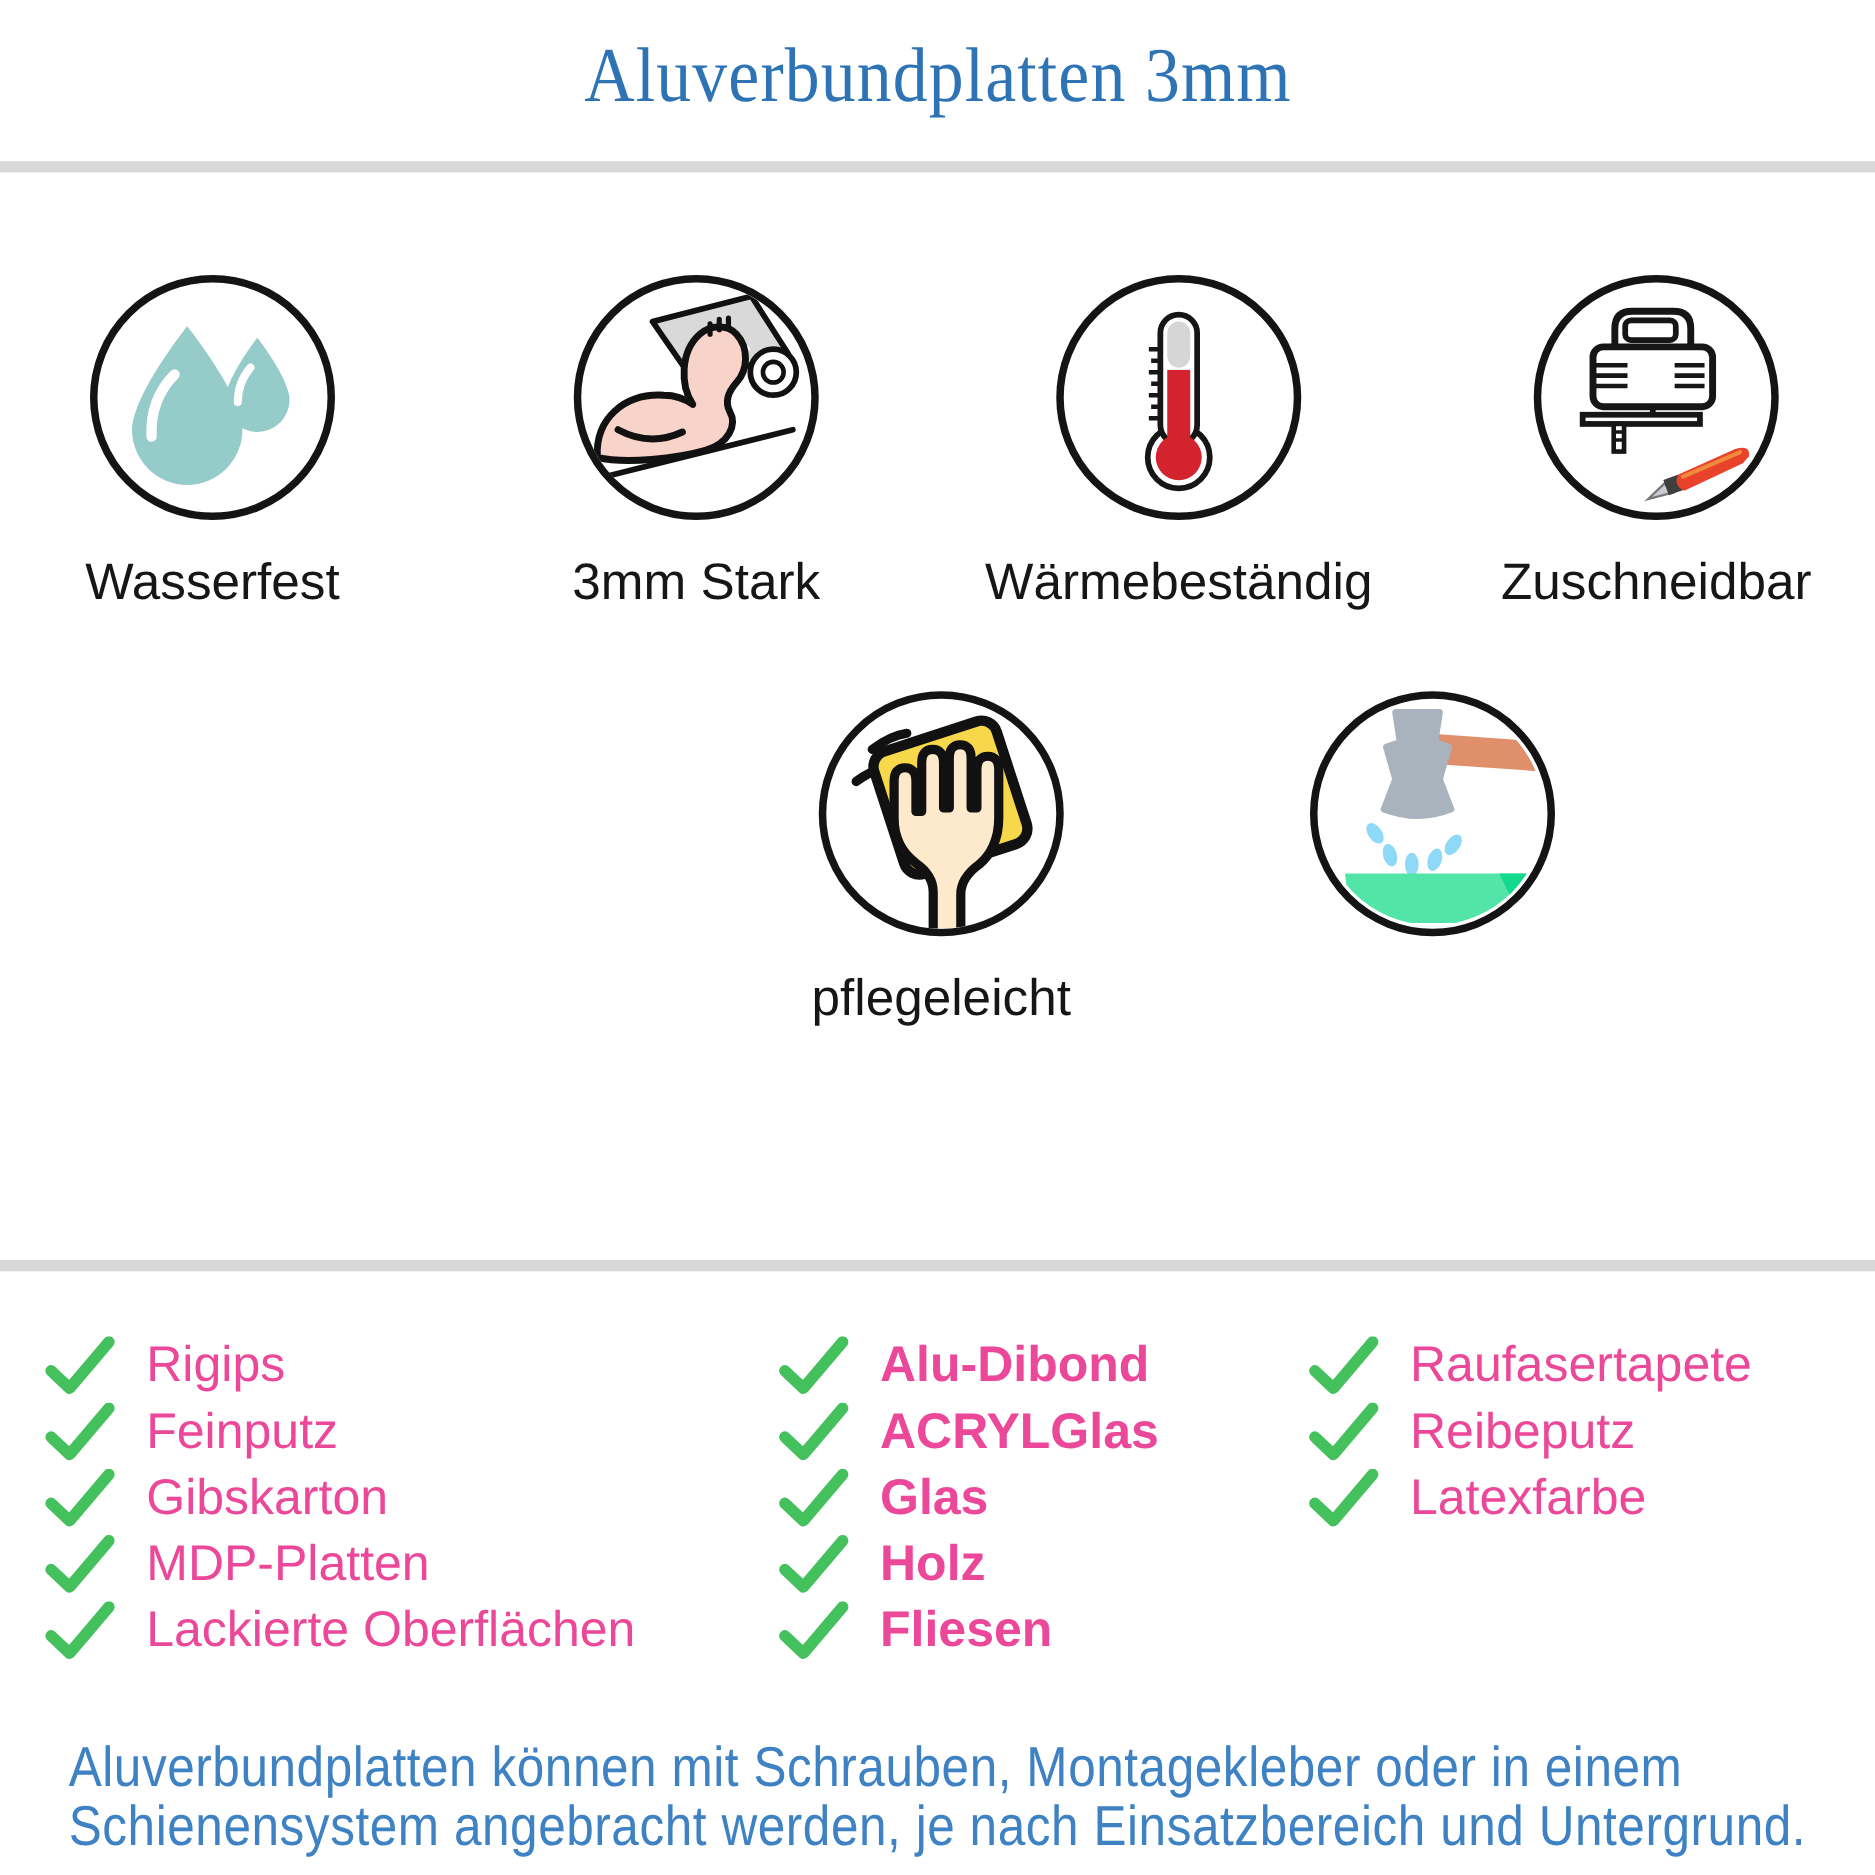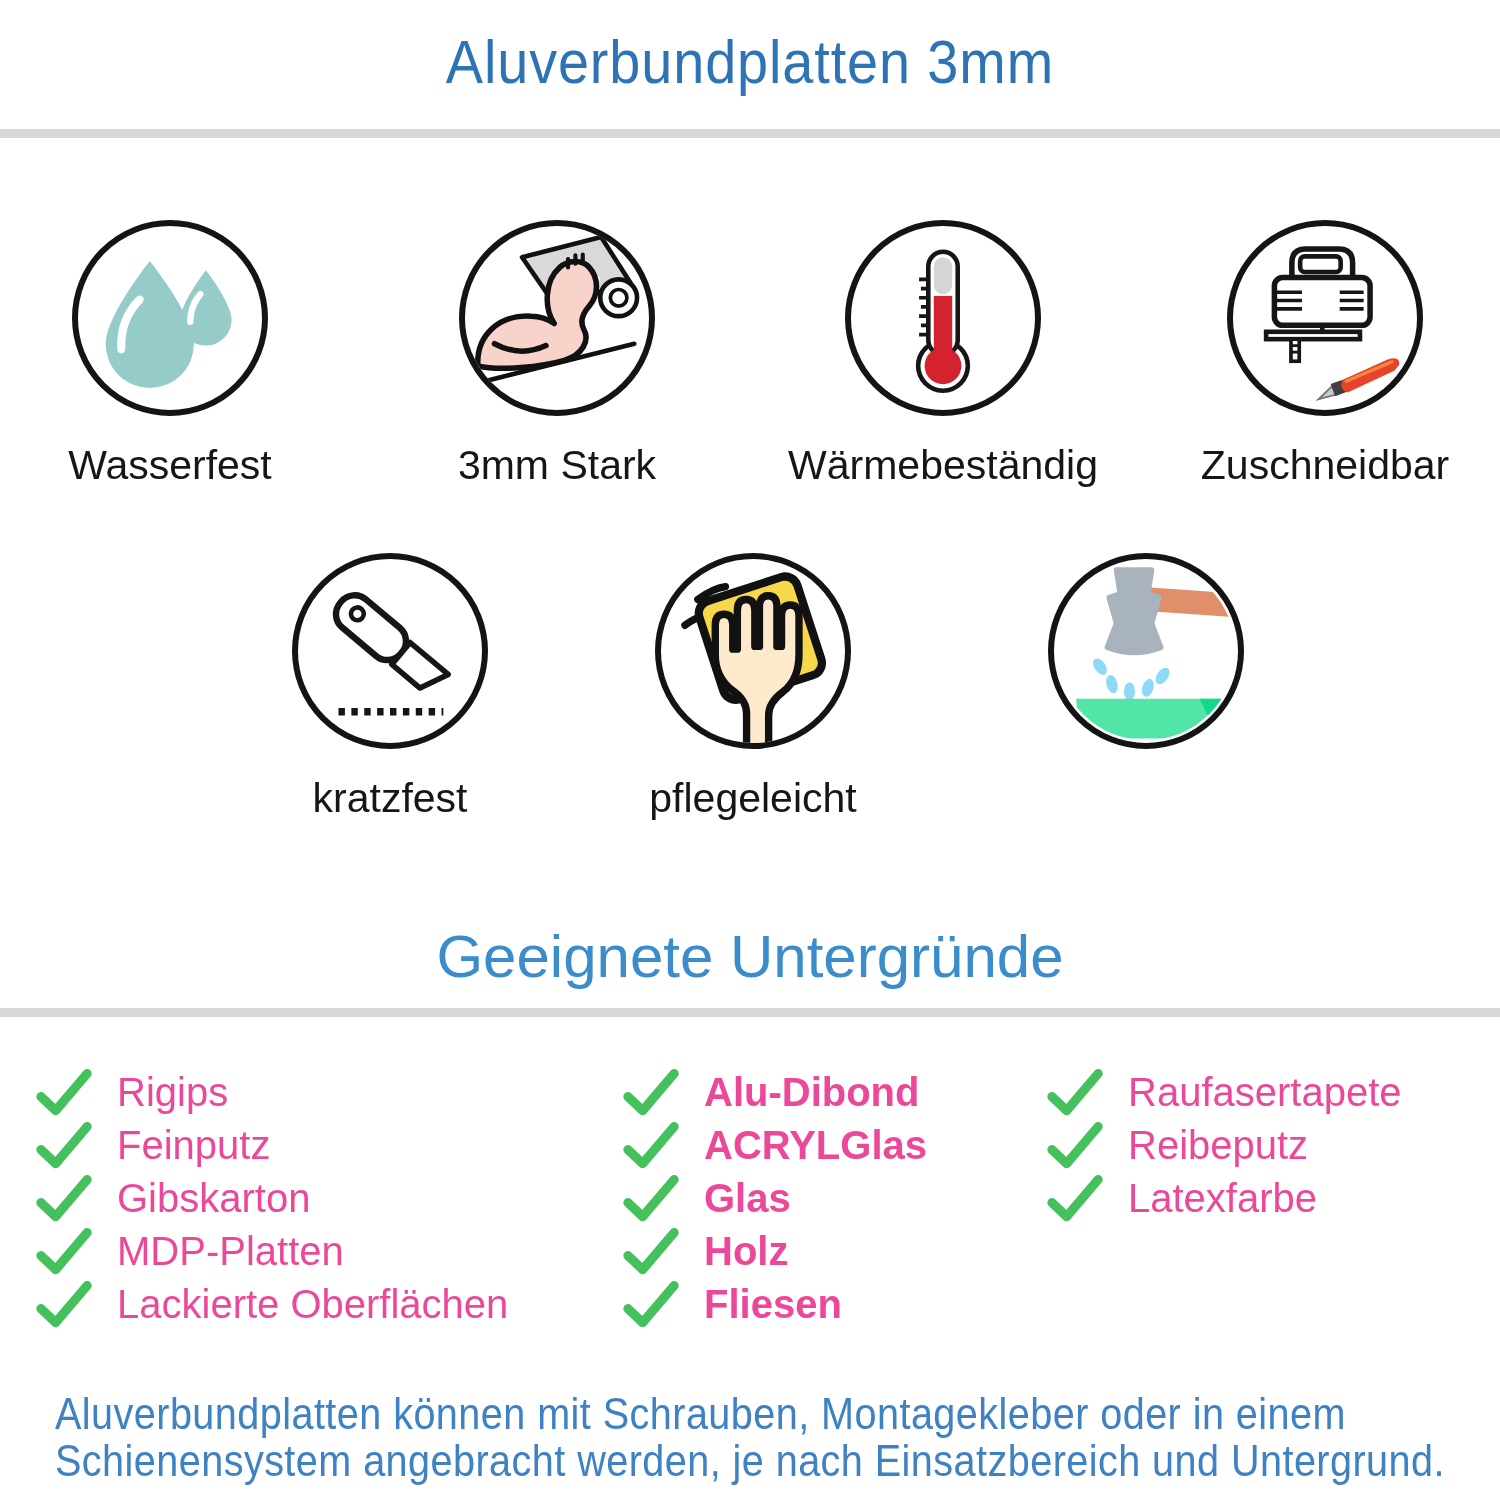--- a/index.html
+++ b/index.html
@@ -1,20 +1,20 @@
 <!DOCTYPE html>
 <html><head>
 <meta charset="utf-8">
 <style>
   html,body{margin:0;padding:0;background:#fff;}
   #canvas{position:relative;width:1500px;height:1500px;background:#ffffff;overflow:hidden;
           font-family:"Liberation Sans",sans-serif;}
 
   
-  .h1-wrap{position:absolute;top:26px;left:0;width:1500px;display:flex;justify-content:center;}
+  .h1-wrap{position:absolute;top:26px;left:0;width:1500px;display:flex;justify-content:center;font-family:Liberation Serif, serif;}
   .h1-text{font-size:62px;font-weight:400;color:#2e74b5;letter-spacing:1px;white-space:nowrap;
            transform:scaleX(0.9);}
   .h2-wrap{position:absolute;top:922px;left:0;width:1500px;display:flex;justify-content:center;}
   .h2-text{font-size:60px;font-weight:500;color:#3a8ccb;white-space:nowrap;}
 
   .divider{position:absolute;left:0;width:1500px;height:9px;background:#d8d8d8;}
   #divider-1{top:129px;}
   #divider-2{top:1008px;}
 
   
@@ -105,33 +105,20 @@
           <polygon points="82,152 100,144 104,154" fill="#c8ccd2" stroke="#777" stroke-width="2"></polygon>
           <rect x="100" y="141" width="14" height="14" fill="#3f3f3f"></rect>
           <path d="M114,141 L168,137 Q182,138 177,147 L170,151 L114,156 Q106,148 114,141 Z" fill="#e8432a"></path>
           <path d="M117,144 L171,141" stroke="#f08a3c" stroke-width="3.5" stroke-linecap="round"></path>
         </g>
       </svg>
     </div>
     <span class="label">Zuschneidbar</span>
   </div>
 
-  <div class="feat" style="left:210px;top:553px;">
-    <div class="circle">
-      <svg viewBox="0 0 200 200">
-        <g transform="rotate(40 100 92)">
-          <rect x="30" y="72" width="86" height="40" rx="19" fill="#fff" stroke="#161616" stroke-width="7"></rect>
-          <circle cx="52" cy="90" r="7" fill="#fff" stroke="#161616" stroke-width="5"></circle>
-          <polygon points="116,77 170,77 156,108 116,108" fill="#fff" stroke="#161616" stroke-width="6" stroke-linejoin="round"></polygon>
-        </g>
-        <line x1="44" y1="166" x2="158" y2="166" stroke="#161616" stroke-width="8" stroke-dasharray="7 7"></line>
-      </svg>
-    </div>
-    <span class="label">kratzfest</span>
-  </div>
 
   <div class="feat" style="left:573px;top:553px;">
     <div class="circle">
       <svg viewBox="0 0 200 200">
         <path d="M40,44 q16,-12 30,-14 M26,72 q12,-9 23,-11" stroke="#111" stroke-width="8" fill="none" stroke-linecap="round"></path>
         <rect x="52" y="30" width="112" height="112" rx="14" transform="rotate(-18 108 86)" fill="#f8d84b" stroke="#111" stroke-width="9"></rect>
         <path d="M93,205 L93,168 C93,158 88,150 78,143 C66,134 59,120 59,104 L59,72 Q59,60 68.5,60 Q78,60 78,72 L78,98 L83,98 L83,56 Q83,44 92.5,44 Q102,44 102,56 L102,95 L107,95 L107,52 Q107,40 116.5,40 Q126,40 126,52 L126,95 L131,95 L131,62 Q131,50 140.5,50 Q150,50 150,62 L150,104 C150,122 143,136 133,144 C122,152 117,160 117,170 L117,205 Z" fill="#fde9cc" stroke="#111" stroke-width="8" stroke-linejoin="round"></path>
       </svg>
     </div>
     <span class="label">pflegeleicht</span>
@@ -153,23 +140,20 @@
           <ellipse cx="82" cy="144" rx="6" ry="10" fill="#8fd9f8"></ellipse>
           <ellipse cx="102" cy="140" rx="6" ry="10" transform="rotate(18 102 140)" fill="#8fd9f8"></ellipse>
           <ellipse cx="118" cy="127" rx="6" ry="10" transform="rotate(35 118 127)" fill="#8fd9f8"></ellipse>
           <path d="M24,152 L180,152 Q191,152 189,163 L185,185 Q184,195 172,195 L40,195 Q28,195 27,182 Z" fill="#52e5a7"></path>
           <polygon points="158,152 182,152 170,176" fill="#12d98c"></polygon>
         </g>
       </svg>
     </div>
   </div>
 
-  <div class="h2-wrap">
-    <span class="h2-text">Geeignete Untergründe</span>
-  </div>
   <div class="divider" id="divider-2"></div>
 
   <div class="col" id="col-1">
     <div class="li">
       <svg viewBox="0 0 60 52">
           <path d="M5,30 L21,45 L55,5" stroke="#44c05c" stroke-width="10" fill="none" stroke-linecap="round" stroke-linejoin="round"></path>
         </svg>
       <span class="txt">Rigips</span>
     </div>
     <div class="li">

